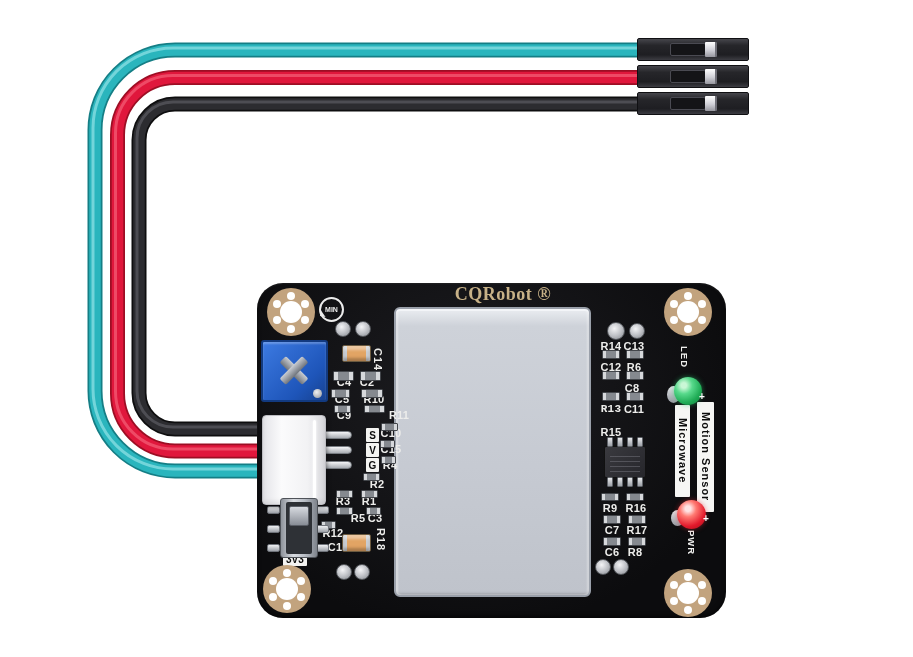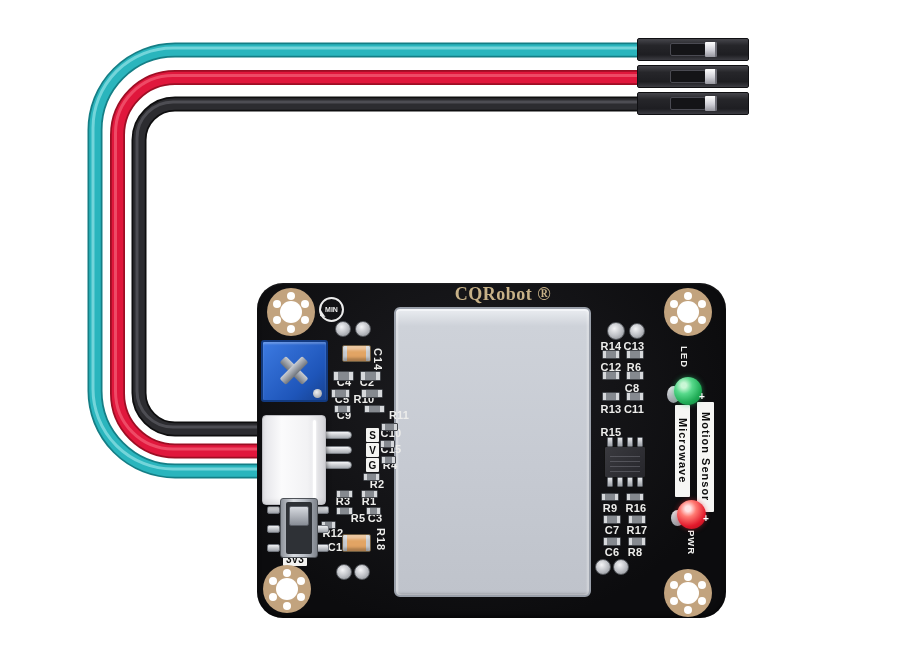--- a/index.html
+++ b/index.html
@@ -178,42 +178,42 @@
   <div class="plus" style="left:699px;top:392px">+</div>
   <div class="ledbase" style="left:671px;top:510px;width:13px;height:16px"></div>
   <div class="led red"></div>
   <div class="plus" style="left:703px;top:514px">+</div>
   <div class="vlab" style="left:686px;top:530px">PWR</div>
 
 <div class="sk skv" style="left: 372px; top: 348px;">C14</div>
     <div class="sk" style="left: 344px; top: 377px;">C4</div>
     <div class="sk" style="left: 367px; top: 377px;">C2</div>
     <div class="sk" style="left: 342px; top: 394px;">C5</div>
-    <div class="sk" style="left: 364px; top: 394px;">R10</div>
+    <div class="sk" style="left: 374px; top: 394px;">R10</div>
     <div class="sk" style="left: 344px; top: 410px;">C9</div>
     <div class="sk" style="left: 375px; top: 410px; padding-left: 48px;">R11</div>
     <div class="sk" style="left: 391px; top: 428px;">C10</div>
     <div class="sk" style="left: 391px; top: 444px;">C15</div>
     <div class="sk" style="left: 390px; top: 460px;">R4</div>
     <div class="sk" style="left: 377px; top: 479px;">R2</div>
     <div class="sk" style="left: 280px; top: 483px;">S2</div>
     <div class="sk" style="left: 343px; top: 496px;">R3</div>
     <div class="sk" style="left: 369px; top: 496px;">R1</div>
     <div class="sk" style="left: 358px; top: 513px;">R5</div>
     <div class="sk" style="left: 375px; top: 513px;">C3</div>
     <div class="sk" style="left: 333px; top: 528px;">R12</div>
     <div class="sk" style="left: 335px; top: 542px;">C1</div>
     <div class="sk skv" style="left: 375px; top: 528px;">R18</div>
     <div class="sk" style="left: 611px; top: 341px;">R14</div>
     <div class="sk" style="left: 634px; top: 341px;">C13</div>
     <div class="sk" style="left: 611px; top: 362px;">C12</div>
     <div class="sk" style="left: 634px; top: 362px;">R6</div>
     <div class="sk" style="left: 611px; top: 383px; margin-top: 44px;">R15</div>
     <div class="sk" style="left: 632px; top: 383px;">C8</div>
-    <div class="sk" style="left: 611px; top: 404px;">R13</div>
+    <div class="sk" style="left: 611px; top: 404px; font-family: Liberation Mono, monospace;">R13</div>
     <div class="sk" style="left: 634px; top: 404px;">C11</div>
     <div class="sk" style="left: 610px; top: 503px;">R9</div>
     <div class="sk" style="left: 636px; top: 503px;">R16</div>
     <div class="sk" style="left: 612px; top: 525px;">C7</div>
     <div class="sk" style="left: 637px; top: 525px;">R17</div>
     <div class="sk" style="left: 612px; top: 547px;">C6</div>
     <div class="sk" style="left: 635px; top: 547px;">R8</div>
     <div class="smd" style="left: 333px; top: 371px; width: 21px; height: 10px;"></div>
     <div class="smd" style="left: 360px; top: 371px; width: 21px; height: 10px;"></div>
     <div class="smd" style="left: 331px; top: 389px; width: 19px; height: 9px;"></div>

